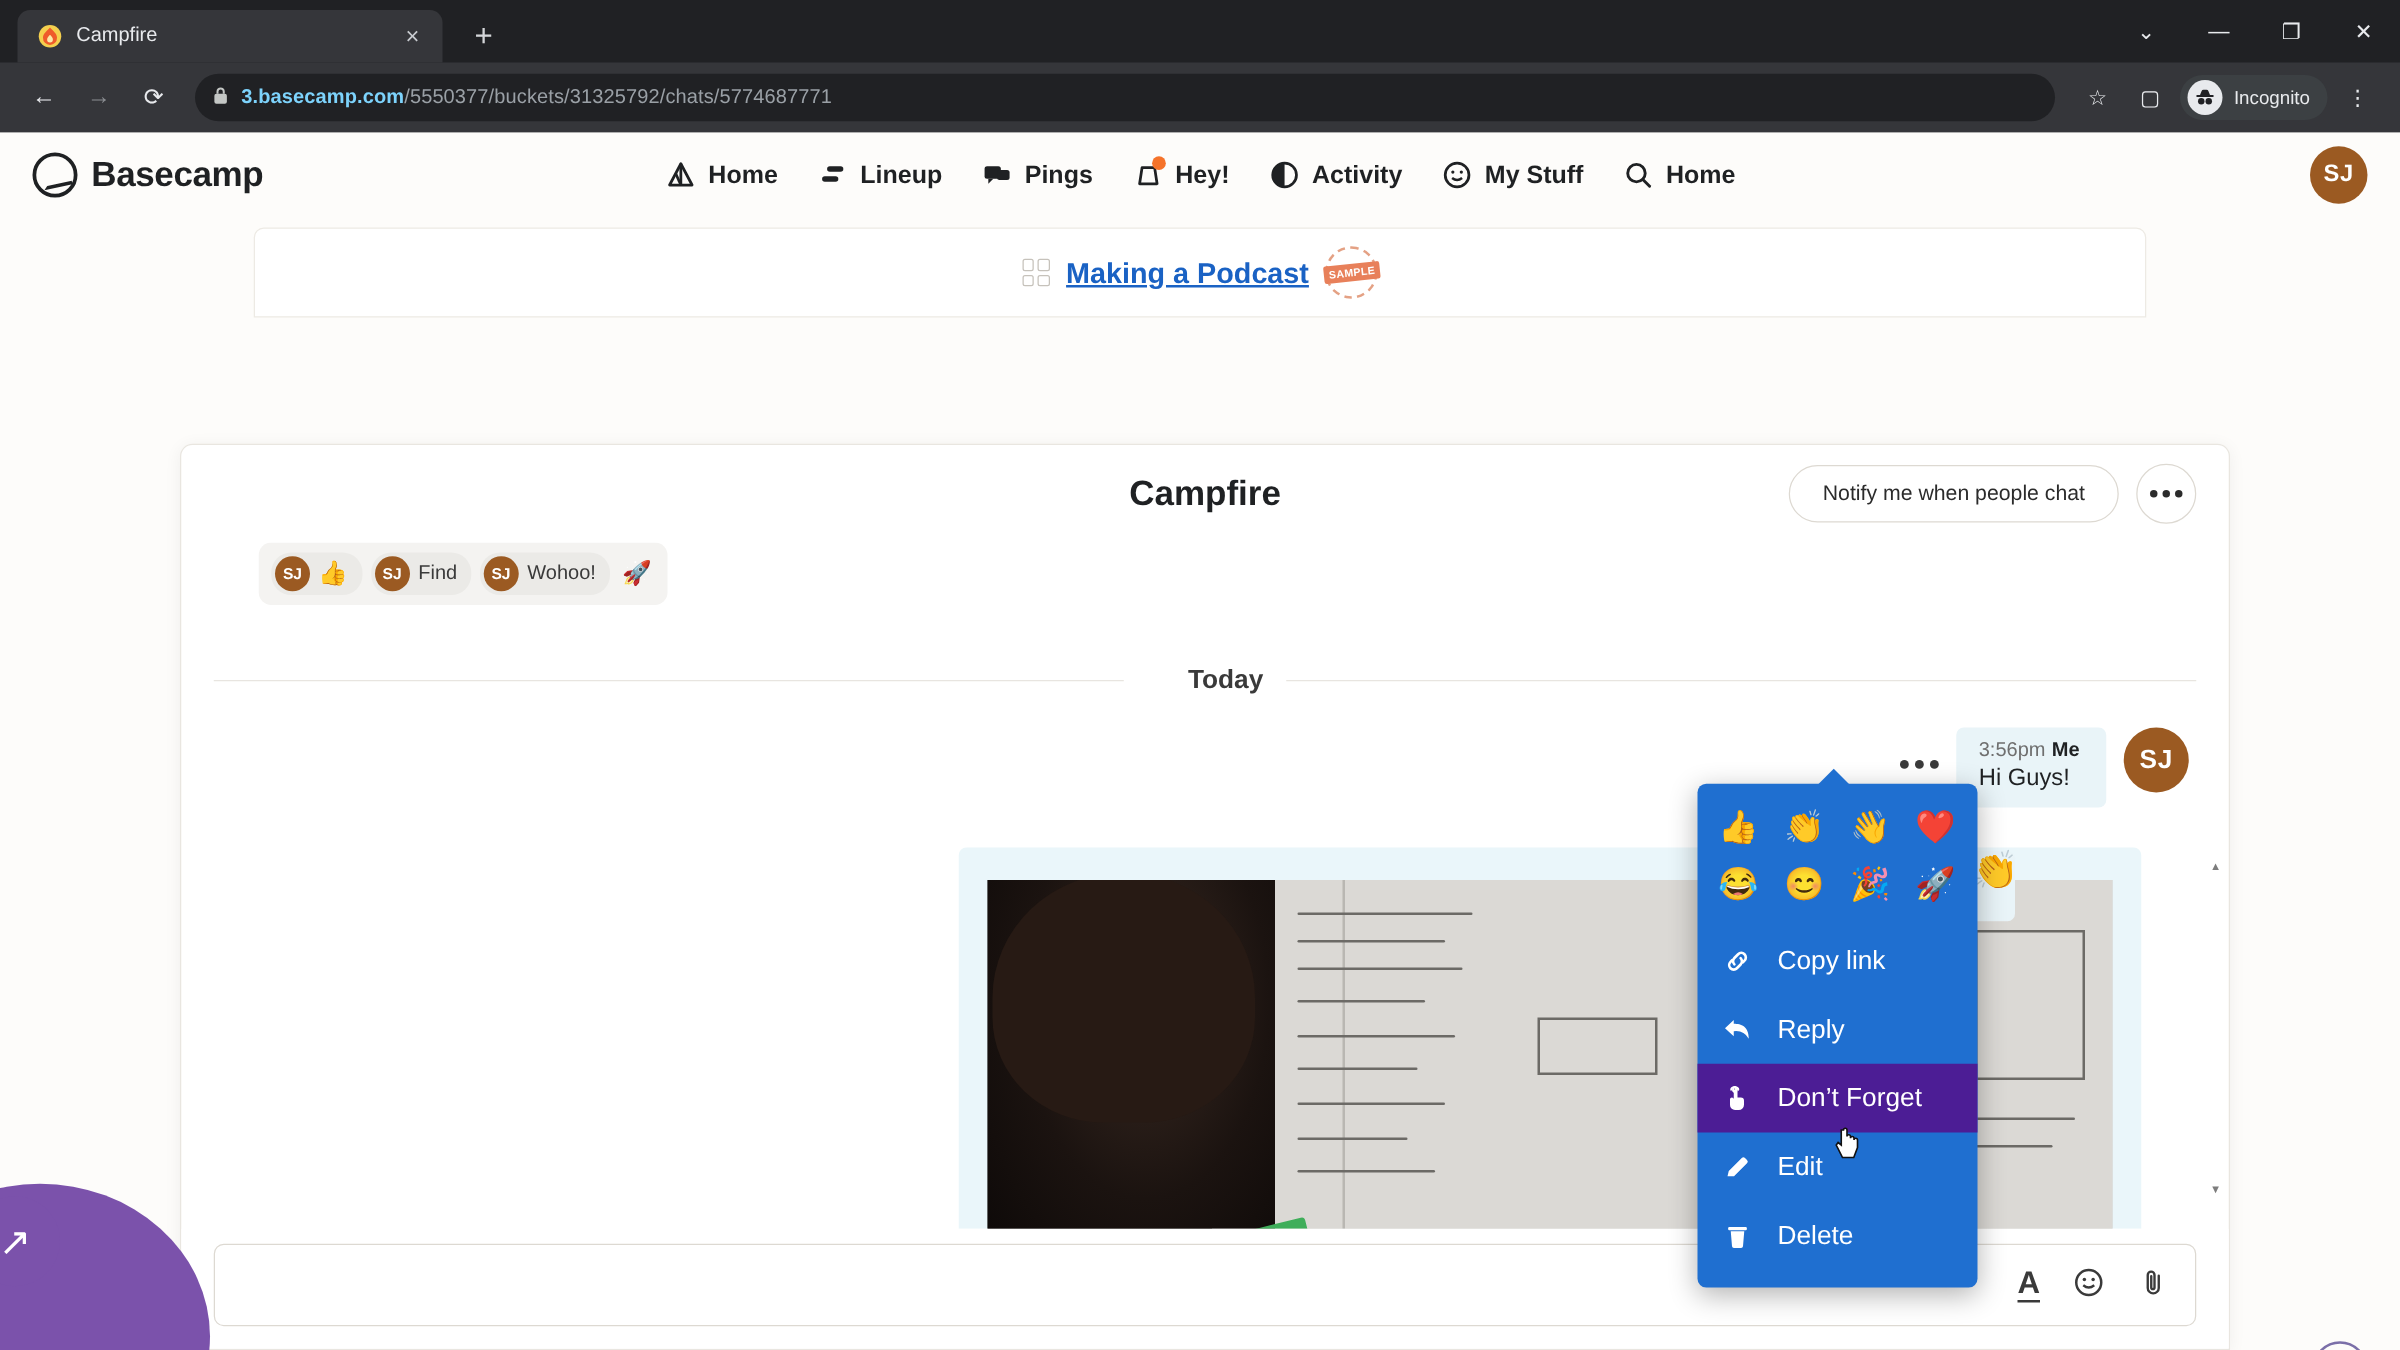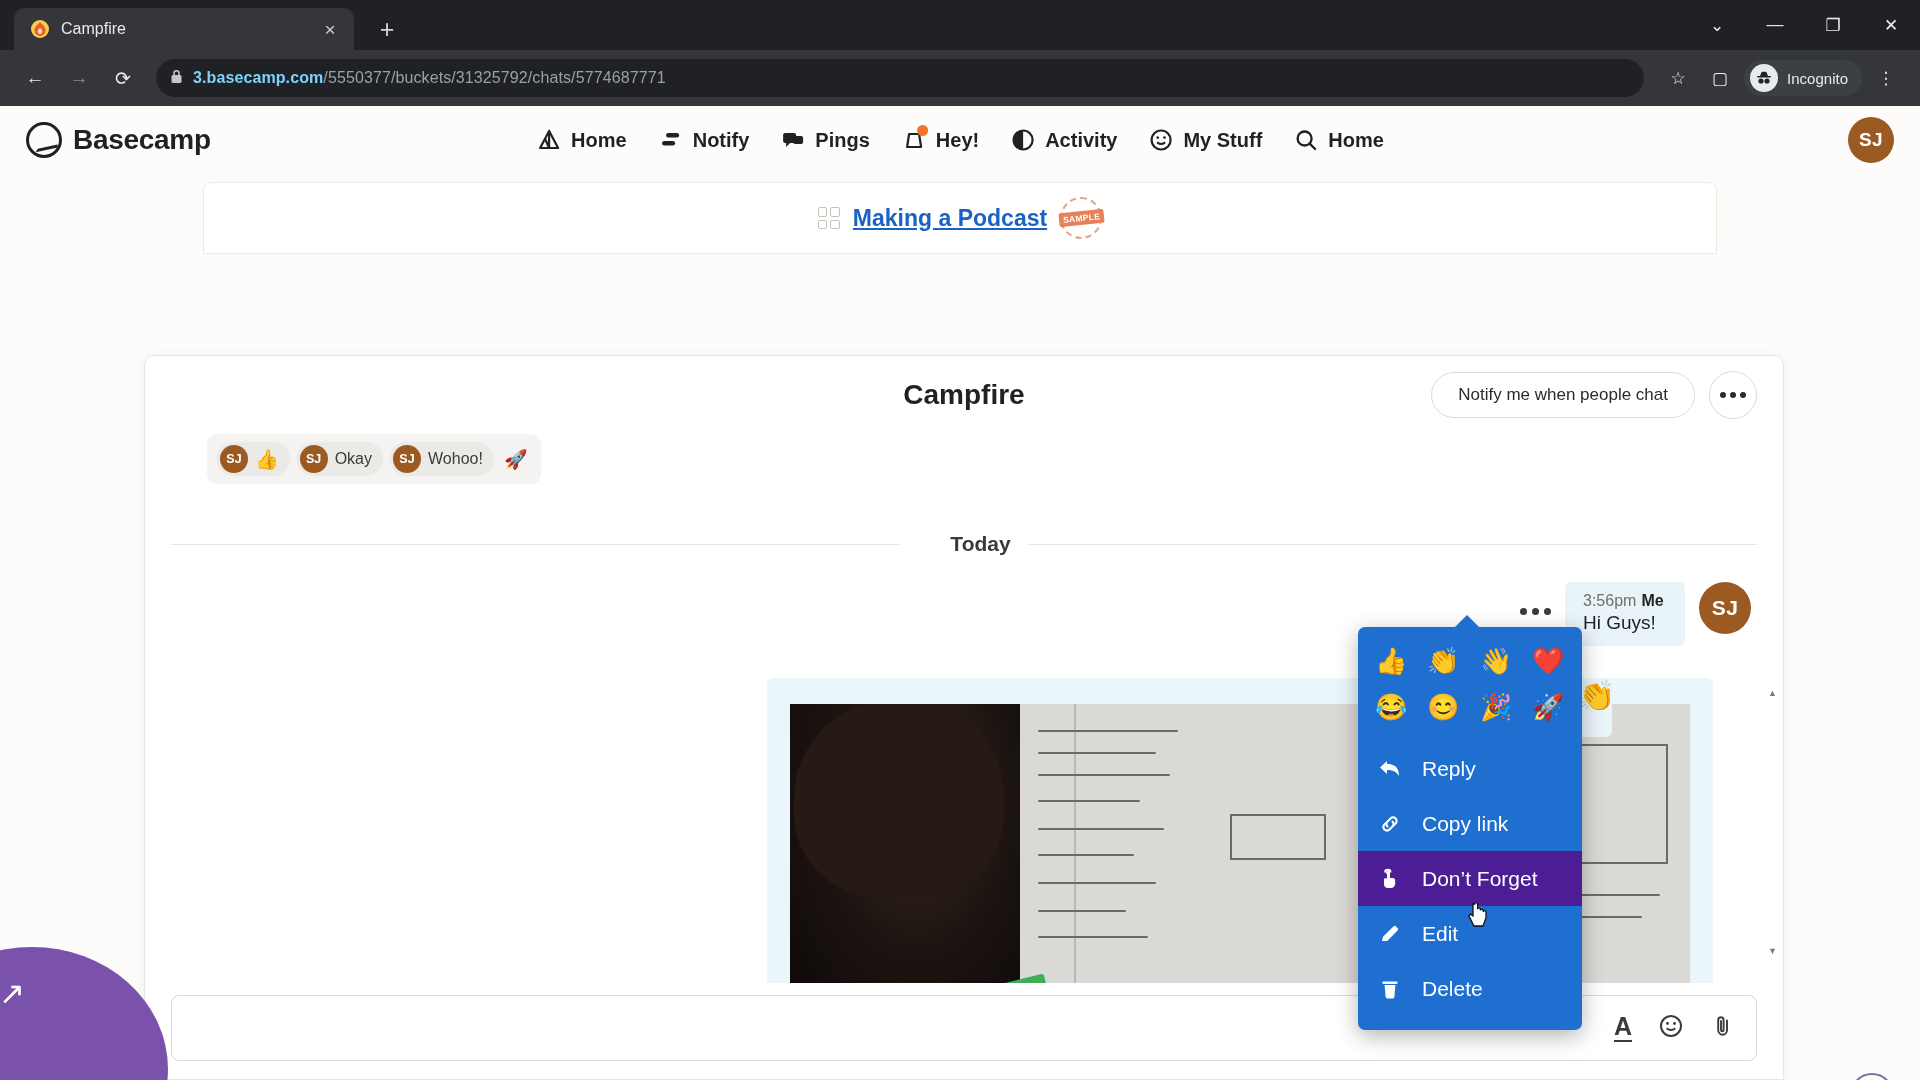--- a/index.html
+++ b/index.html
@@ -271,21 +271,21 @@
         <span class="lbl">Home</span>
       </div>
 
       <div class="nav-item">
         <span class="nav-ico">
           <svg width="26" height="26" viewBox="0 0 26 26">
               <rect x="8" y="6" width="13" height="4.4" rx="2.2" fill="#1f2123"></rect>
               <rect x="4" y="14" width="13" height="4.4" rx="2.2" fill="#1f2123"></rect>
             </svg>
         </span>
-        <span class="lbl">Notify</span>
+        <span class="lbl">Lineup</span>
       </div>
 
       <div class="nav-item">
         <span class="nav-ico">
           <svg width="26" height="26" viewBox="0 0 26 26">
               <rect x="3" y="6" width="13" height="10" rx="2" fill="#1f2123"></rect>
               <path d="M6 16 L6 20 L10 16 Z" fill="#1f2123"></path>
               <rect x="13" y="9" width="10" height="8" rx="2" fill="#1f2123"></rect>
             </svg>
         </span>
@@ -368,21 +368,21 @@
     <div id="chat-scroll">
       <div id="chat-inner">
 
         <div class="reaction-strip">
           <div class="reaction-pill">
             <span class="mini-av">SJ</span>
             <span class="remoji">👍</span>
           </div>
           <div class="reaction-pill">
             <span class="mini-av">SJ</span>
-            <span class="rtxt">Okay</span>
+            <span class="rtxt">Find</span>
           </div>
           <div class="reaction-pill">
             <span class="mini-av">SJ</span>
             <span class="rtxt">Wohoo!</span>
           </div>
           <div class="reaction-pill bare">
             <span class="remoji">🚀</span>
           </div>
         </div>
 
@@ -478,34 +478,34 @@
       <div class="emoji-cell">❤️</div>
       <div class="emoji-cell">😂</div>
       <div class="emoji-cell">😊</div>
       <div class="emoji-cell">🎉</div>
       <div class="emoji-cell">🚀</div>
     </div>
 
     <div id="ctx-items">
       <div class="ctx-item">
         <span class="ci">
-          <svg width="24" height="22" viewBox="0 0 24 22">
-              <path d="M9 3 L2 9.5 L9 16 V12 q8-1 12 6 c0-10-6-12-12-12 Z" fill="#fff"></path>
-            </svg>
-        </span>
-        <span class="cl">Reply</span>
-      </div>
-      <div class="ctx-item">
-        <span class="ci">
           <svg width="24" height="24" viewBox="0 0 24 24">
               <path d="M9.5 14.5 a3.6 3.6 0 0 1 0-5.1l3-3a3.6 3.6 0 0 1 5.1 5.1l-1.3 1.3" fill="none" stroke="#fff" stroke-width="2.1" stroke-linecap="round"></path>
               <path d="M14.5 9.5 a3.6 3.6 0 0 1 0 5.1l-3 3a3.6 3.6 0 0 1-5.1-5.1l1.3-1.3" fill="none" stroke="#fff" stroke-width="2.1" stroke-linecap="round"></path>
             </svg>
         </span>
         <span class="cl">Copy link</span>
+      </div>
+      <div class="ctx-item">
+        <span class="ci">
+          <svg width="24" height="22" viewBox="0 0 24 22">
+              <path d="M9 3 L2 9.5 L9 16 V12 q8-1 12 6 c0-10-6-12-12-12 Z" fill="#fff"></path>
+            </svg>
+        </span>
+        <span class="cl">Reply</span>
       </div>
       <div class="ctx-item hovered">
         <span class="ci">
           <svg width="24" height="24" viewBox="0 0 24 24">
               <path d="M9 9 V5.6 a1.5 1.5 0 0 1 3 0 V11 h2.6 a2.6 2.6 0 0 1 2.6 2.6 v3.2 a4.2 4.2 0 0 1-4.2 4.2 h-3 A4 4 0 0 1 6 17 v-4.6 a1.5 1.5 0 0 1 3 0z" fill="#fff"></path>
               <path d="M7.2 5.4 a2 2 0 1 1 2.6 1.2" fill="none" stroke="#fff" stroke-width="1.6"></path>
               <path d="M12.4 5.4 a2 2 0 1 0-2.6 1.2" fill="none" stroke="#fff" stroke-width="1.6"></path>
             </svg>
         </span>
         <span class="cl">Don’t Forget</span>

